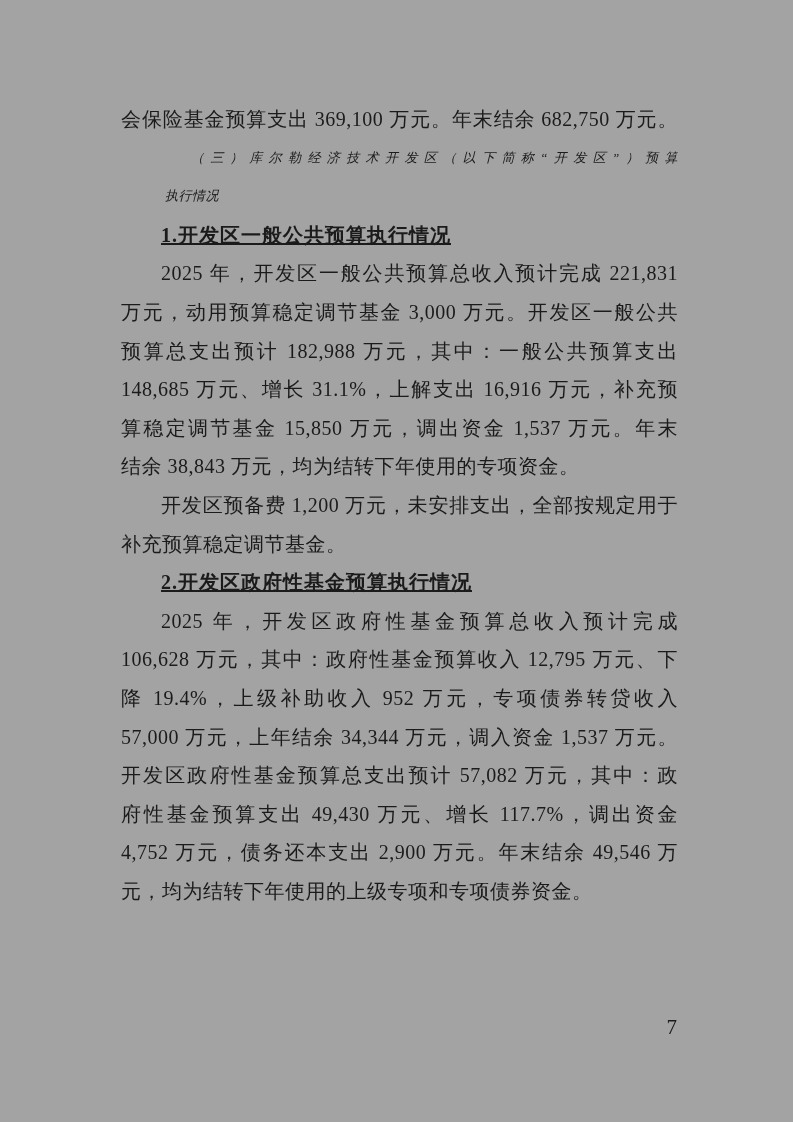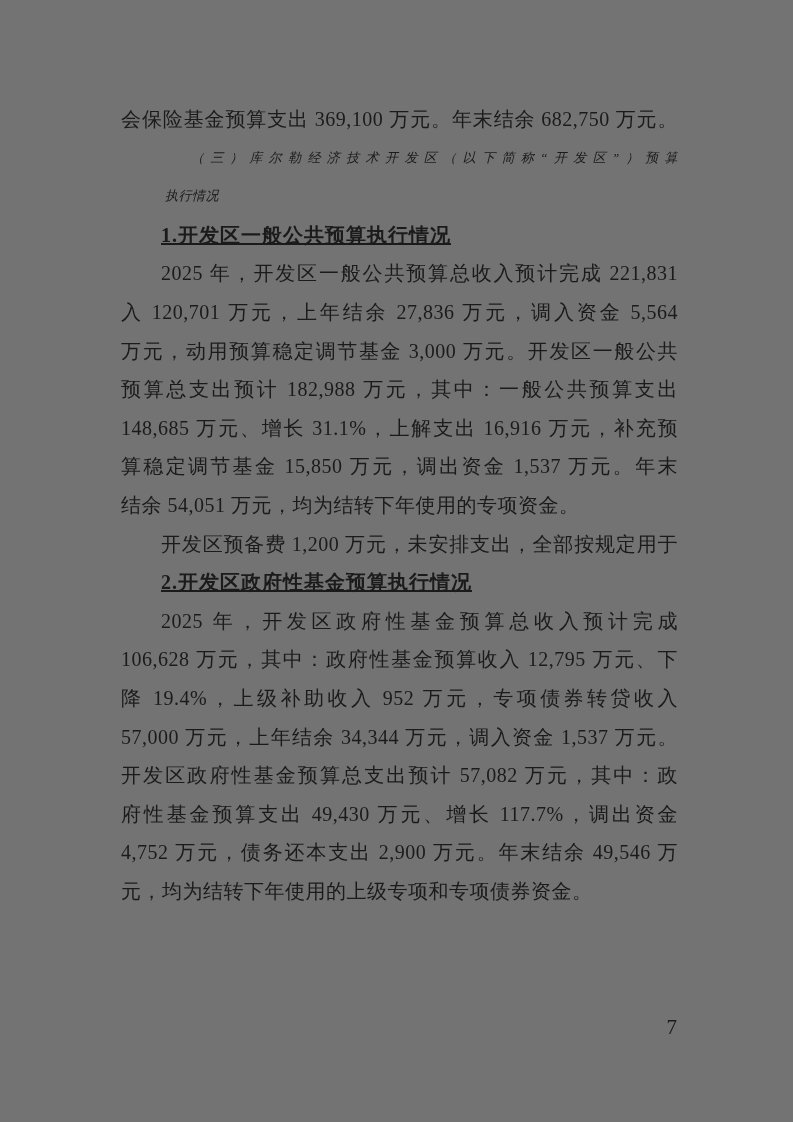--- a/index.html
+++ b/index.html
@@ -4,21 +4,21 @@
 <style>
   html, body {
     margin: 0;
     padding: 0;
     background: #ffffff;
   }
   .page {
     position: relative;
     width: 793px;
     height: 1122px;
-    background: #737373;
+    background: #a3a3a3;
     box-sizing: border-box;
     padding: 100px 115px 0 121px;
     font-family: "Liberation Serif", "DejaVu Serif", serif;
     color: #1b1b1b;
     font-size: 20px;
     overflow: hidden;
   }
   .doc-body {
     width: 100%;
   }
@@ -59,27 +59,27 @@
 </head>
 <body>
 
 <div class="page">
   <div class="doc-body">
     <div class="line fill">会保险基金预算支出 369,100 万元。年末结余 682,750 万元。</div>
     <div class="line kai indent fill">（三）库尔勒经济技术开发区（以下简称“开发区”）预算</div>
     <div class="line kai">执行情况</div>
     <div class="line heading indent">1.开发区一般公共预算执行情况</div>
     <div class="line indent fill">2025 年，开发区一般公共预算总收入预计完成 221,831</div>
-    <div class="line fill">入 120,701 万元，上年结余 27,836 万元，调入资金 5,564</div>
     <div class="line fill">万元，动用预算稳定调节基金 3,000 万元。开发区一般公共</div>
     <div class="line fill">预算总支出预计 182,988 万元，其中：一般公共预算支出</div>
     <div class="line fill">148,685 万元、增长 31.1%，上解支出 16,916 万元，补充预</div>
     <div class="line fill">算稳定调节基金 15,850 万元，调出资金 1,537 万元。年末</div>
-    <div class="line">结余 54,051 万元，均为结转下年使用的专项资金。</div>
+    <div class="line">结余 38,843 万元，均为结转下年使用的专项资金。</div>
     <div class="line indent fill">开发区预备费 1,200 万元，未安排支出，全部按规定用于</div>
+    <div class="line">补充预算稳定调节基金。</div>
     <div class="line heading indent">2.开发区政府性基金预算执行情况</div>
     <div class="line indent fill">2025 年，开发区政府性基金预算总收入预计完成</div>
     <div class="line fill">106,628 万元，其中：政府性基金预算收入 12,795 万元、下</div>
     <div class="line fill">降 19.4%，上级补助收入 952 万元，专项债券转贷收入</div>
     <div class="line fill">57,000 万元，上年结余 34,344 万元，调入资金 1,537 万元。</div>
     <div class="line fill">开发区政府性基金预算总支出预计 57,082 万元，其中：政</div>
     <div class="line fill">府性基金预算支出 49,430 万元、增长 117.7%，调出资金</div>
     <div class="line fill">4,752 万元，债务还本支出 2,900 万元。年末结余 49,546 万</div>
     <div class="line">元，均为结转下年使用的上级专项和专项债券资金。</div>
   </div>

